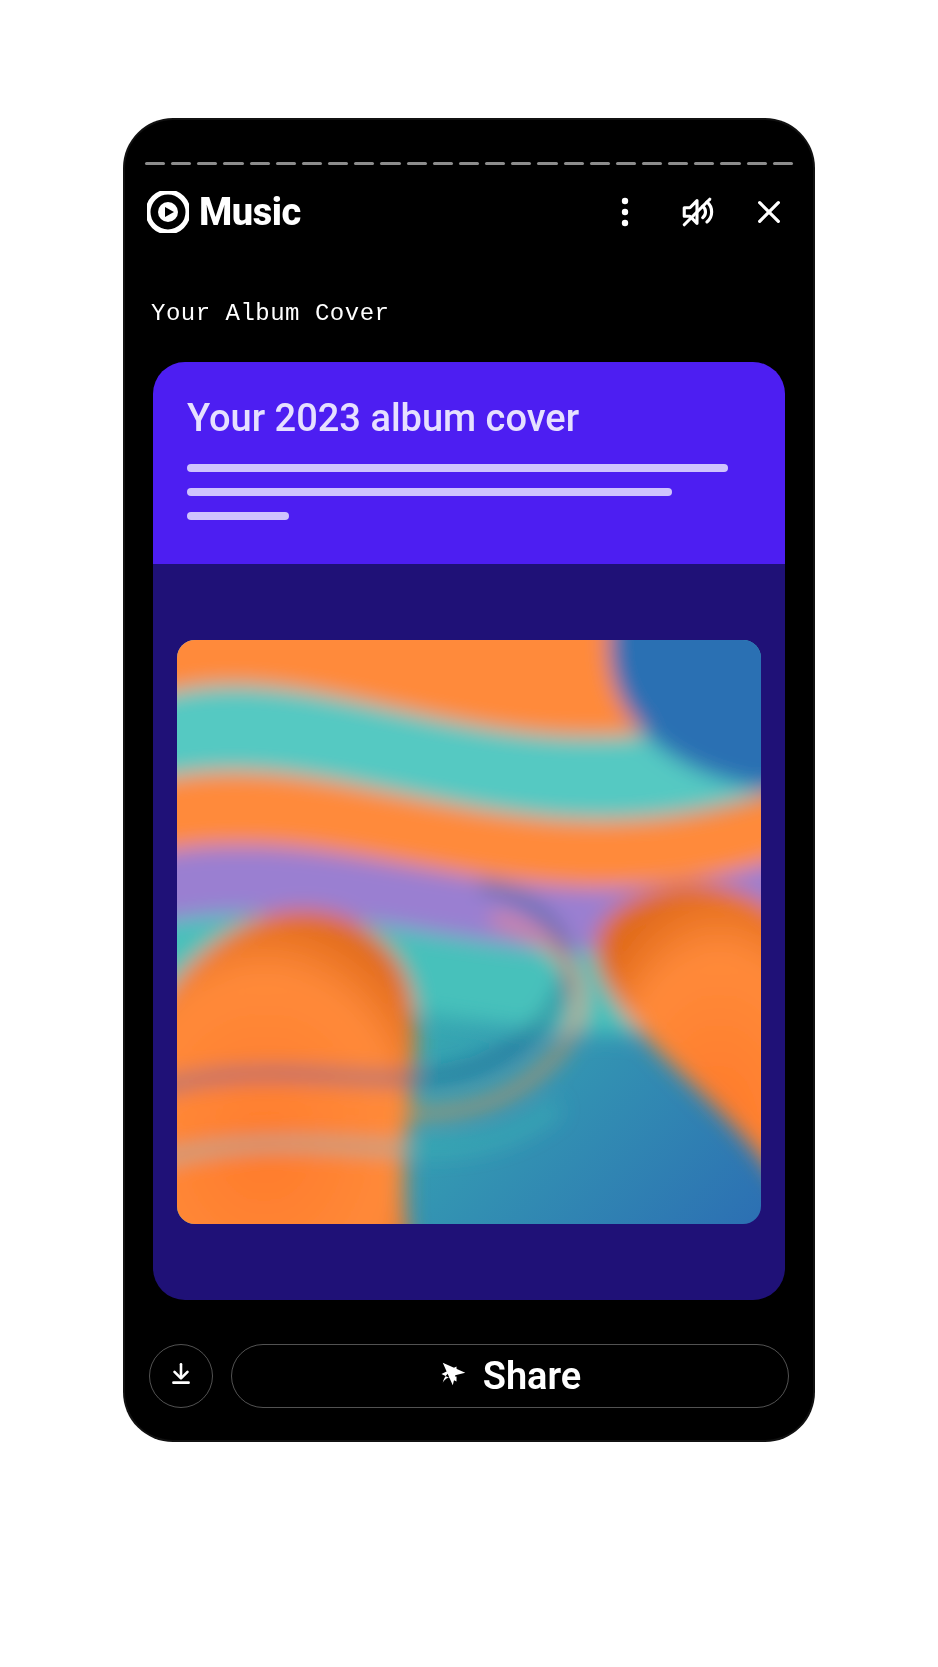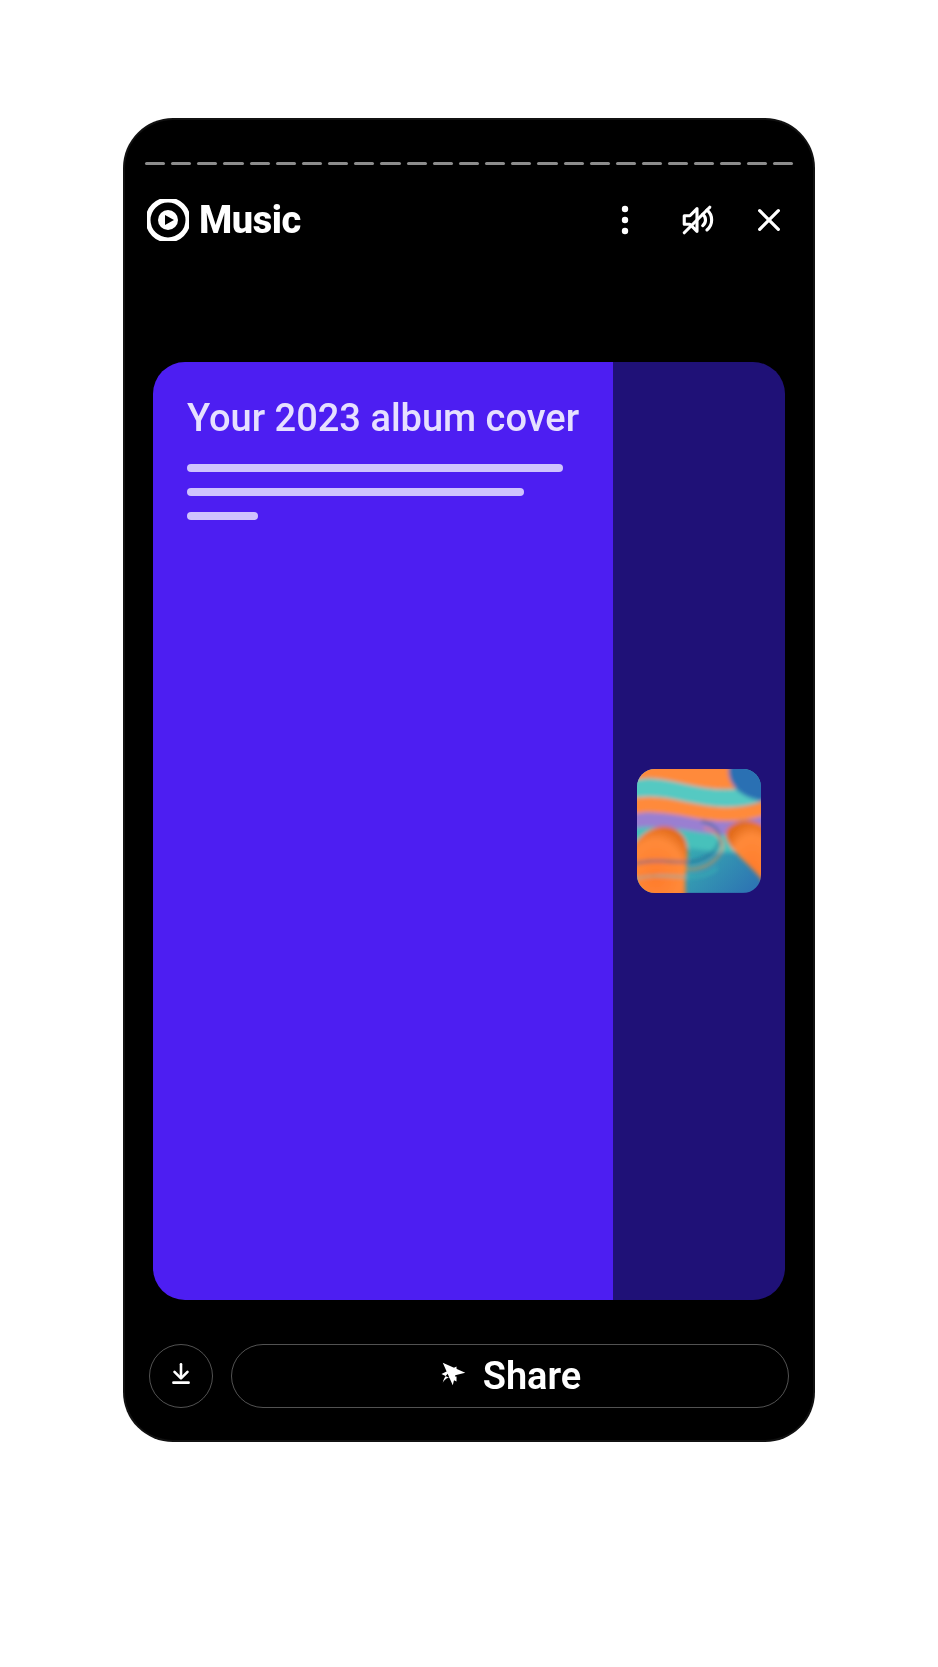--- a/index.html
+++ b/index.html
@@ -37,21 +37,21 @@
       border-radius: 2px;
       height: 3px;
     }
     .topbar {
       position: absolute;
       top: 62px;
       left: 22px;
       right: 22px;
       height: 60px;
       display: flex;
-      align-items: flex-end;
+      align-items: center;
       justify-content: space-between;
       color: #fff;
     }
     .brand {
       display: flex;
       align-items: center;
       gap: 10px;
     }
     .brand-logo {
       width: 42px;
@@ -90,21 +90,21 @@
     }
     .card {
       position: absolute;
       top: 242px;
       left: 28px;
       right: 28px;
       bottom: 140px;
       border-radius: 32px;
       overflow: hidden;
       display: flex;
-      flex-direction: row;
+      flex-direction: column;
     }
     .card-header {
       background: #4d1ef2;
       padding: 34px 34px 28px 34px;
       color: #e6e0ff;
     }
     .card-title {
       font-size: 38px;
       font-weight: 500;
       margin-bottom: 24px;
@@ -227,20 +227,21 @@
       </span>
       <span class="icon-btn">
         <svg width="28" height="28" viewBox="0 0 24 24" stroke="#fff" stroke-width="2.8" stroke-linecap="round">
           <line x1="4" y1="4" x2="20" y2="20"></line>
           <line x1="20" y1="4" x2="4" y2="20"></line>
         </svg>
       </span>
     </div>
   </div>
 
+  <div class="subtitle">Your Album Cover</div>
 
   <div class="card">
     <div class="card-header">
       <div class="card-title">Your 2023 album cover</div>
       <div class="stub-line" style="width:96%"></div>
       <div class="stub-line" style="width:86%"></div>
       <div class="stub-line" style="width:18%"></div>
     </div>
     <div class="card-body">
       <div class="album-art">

